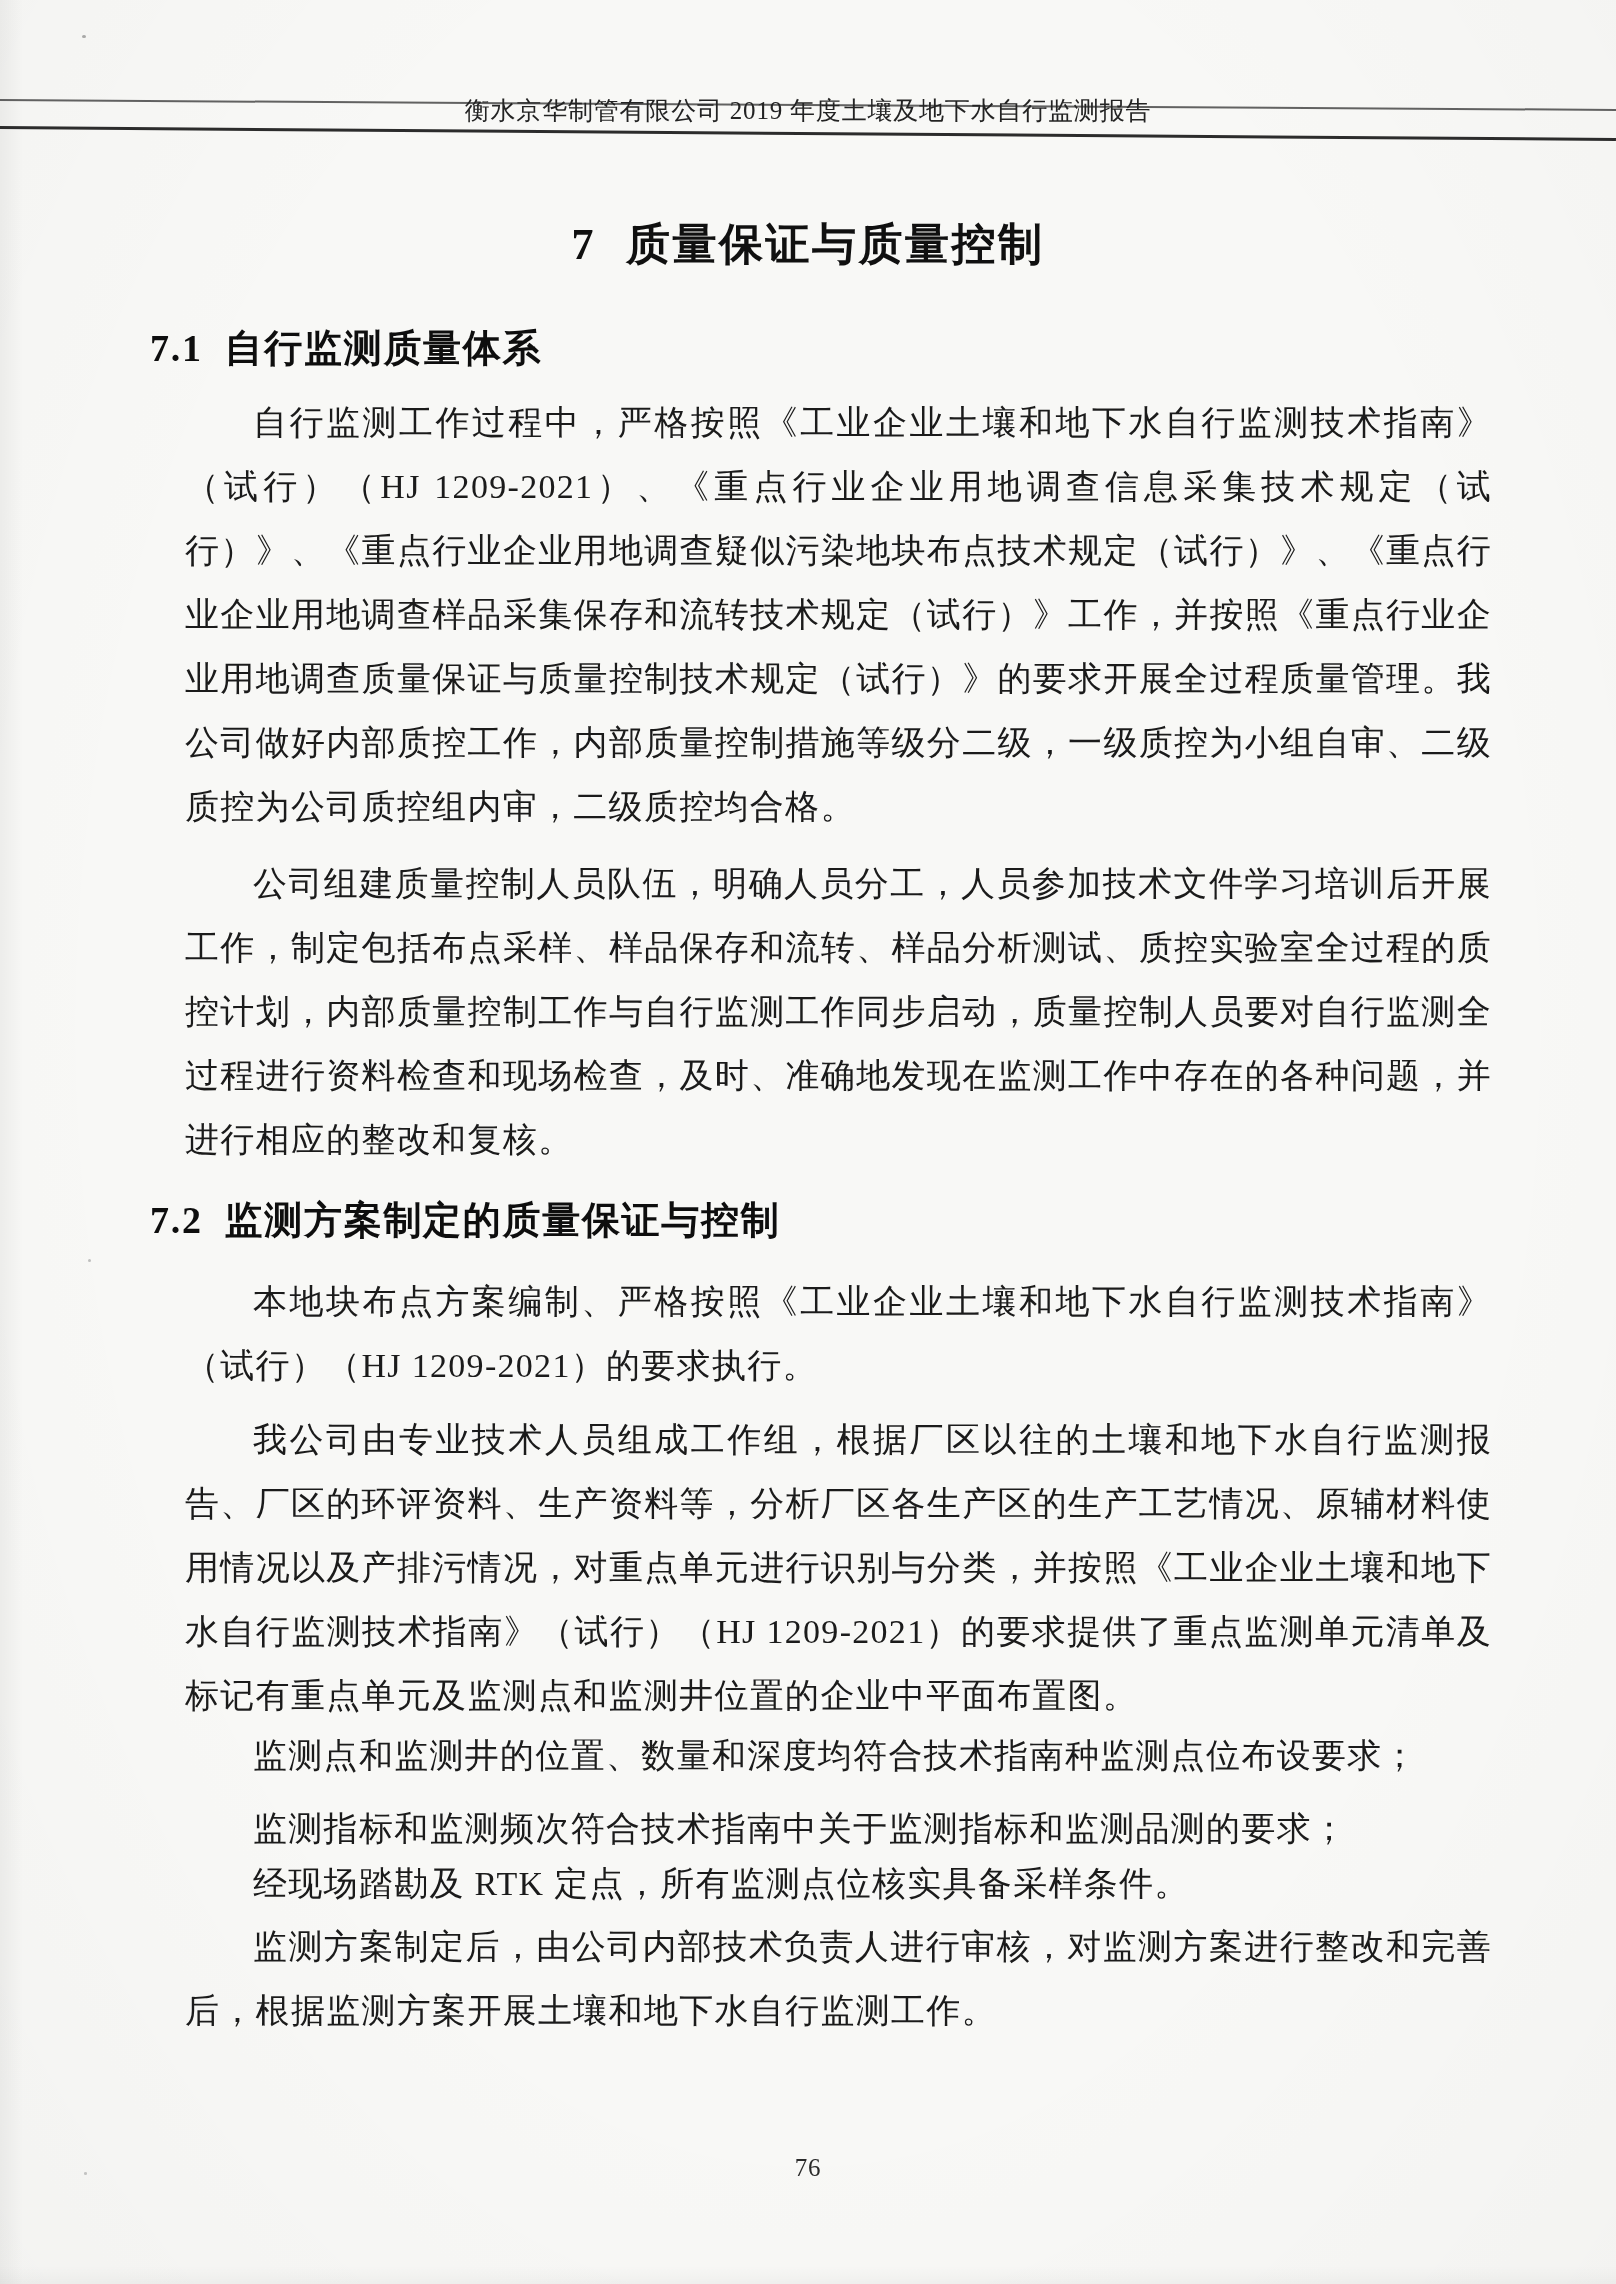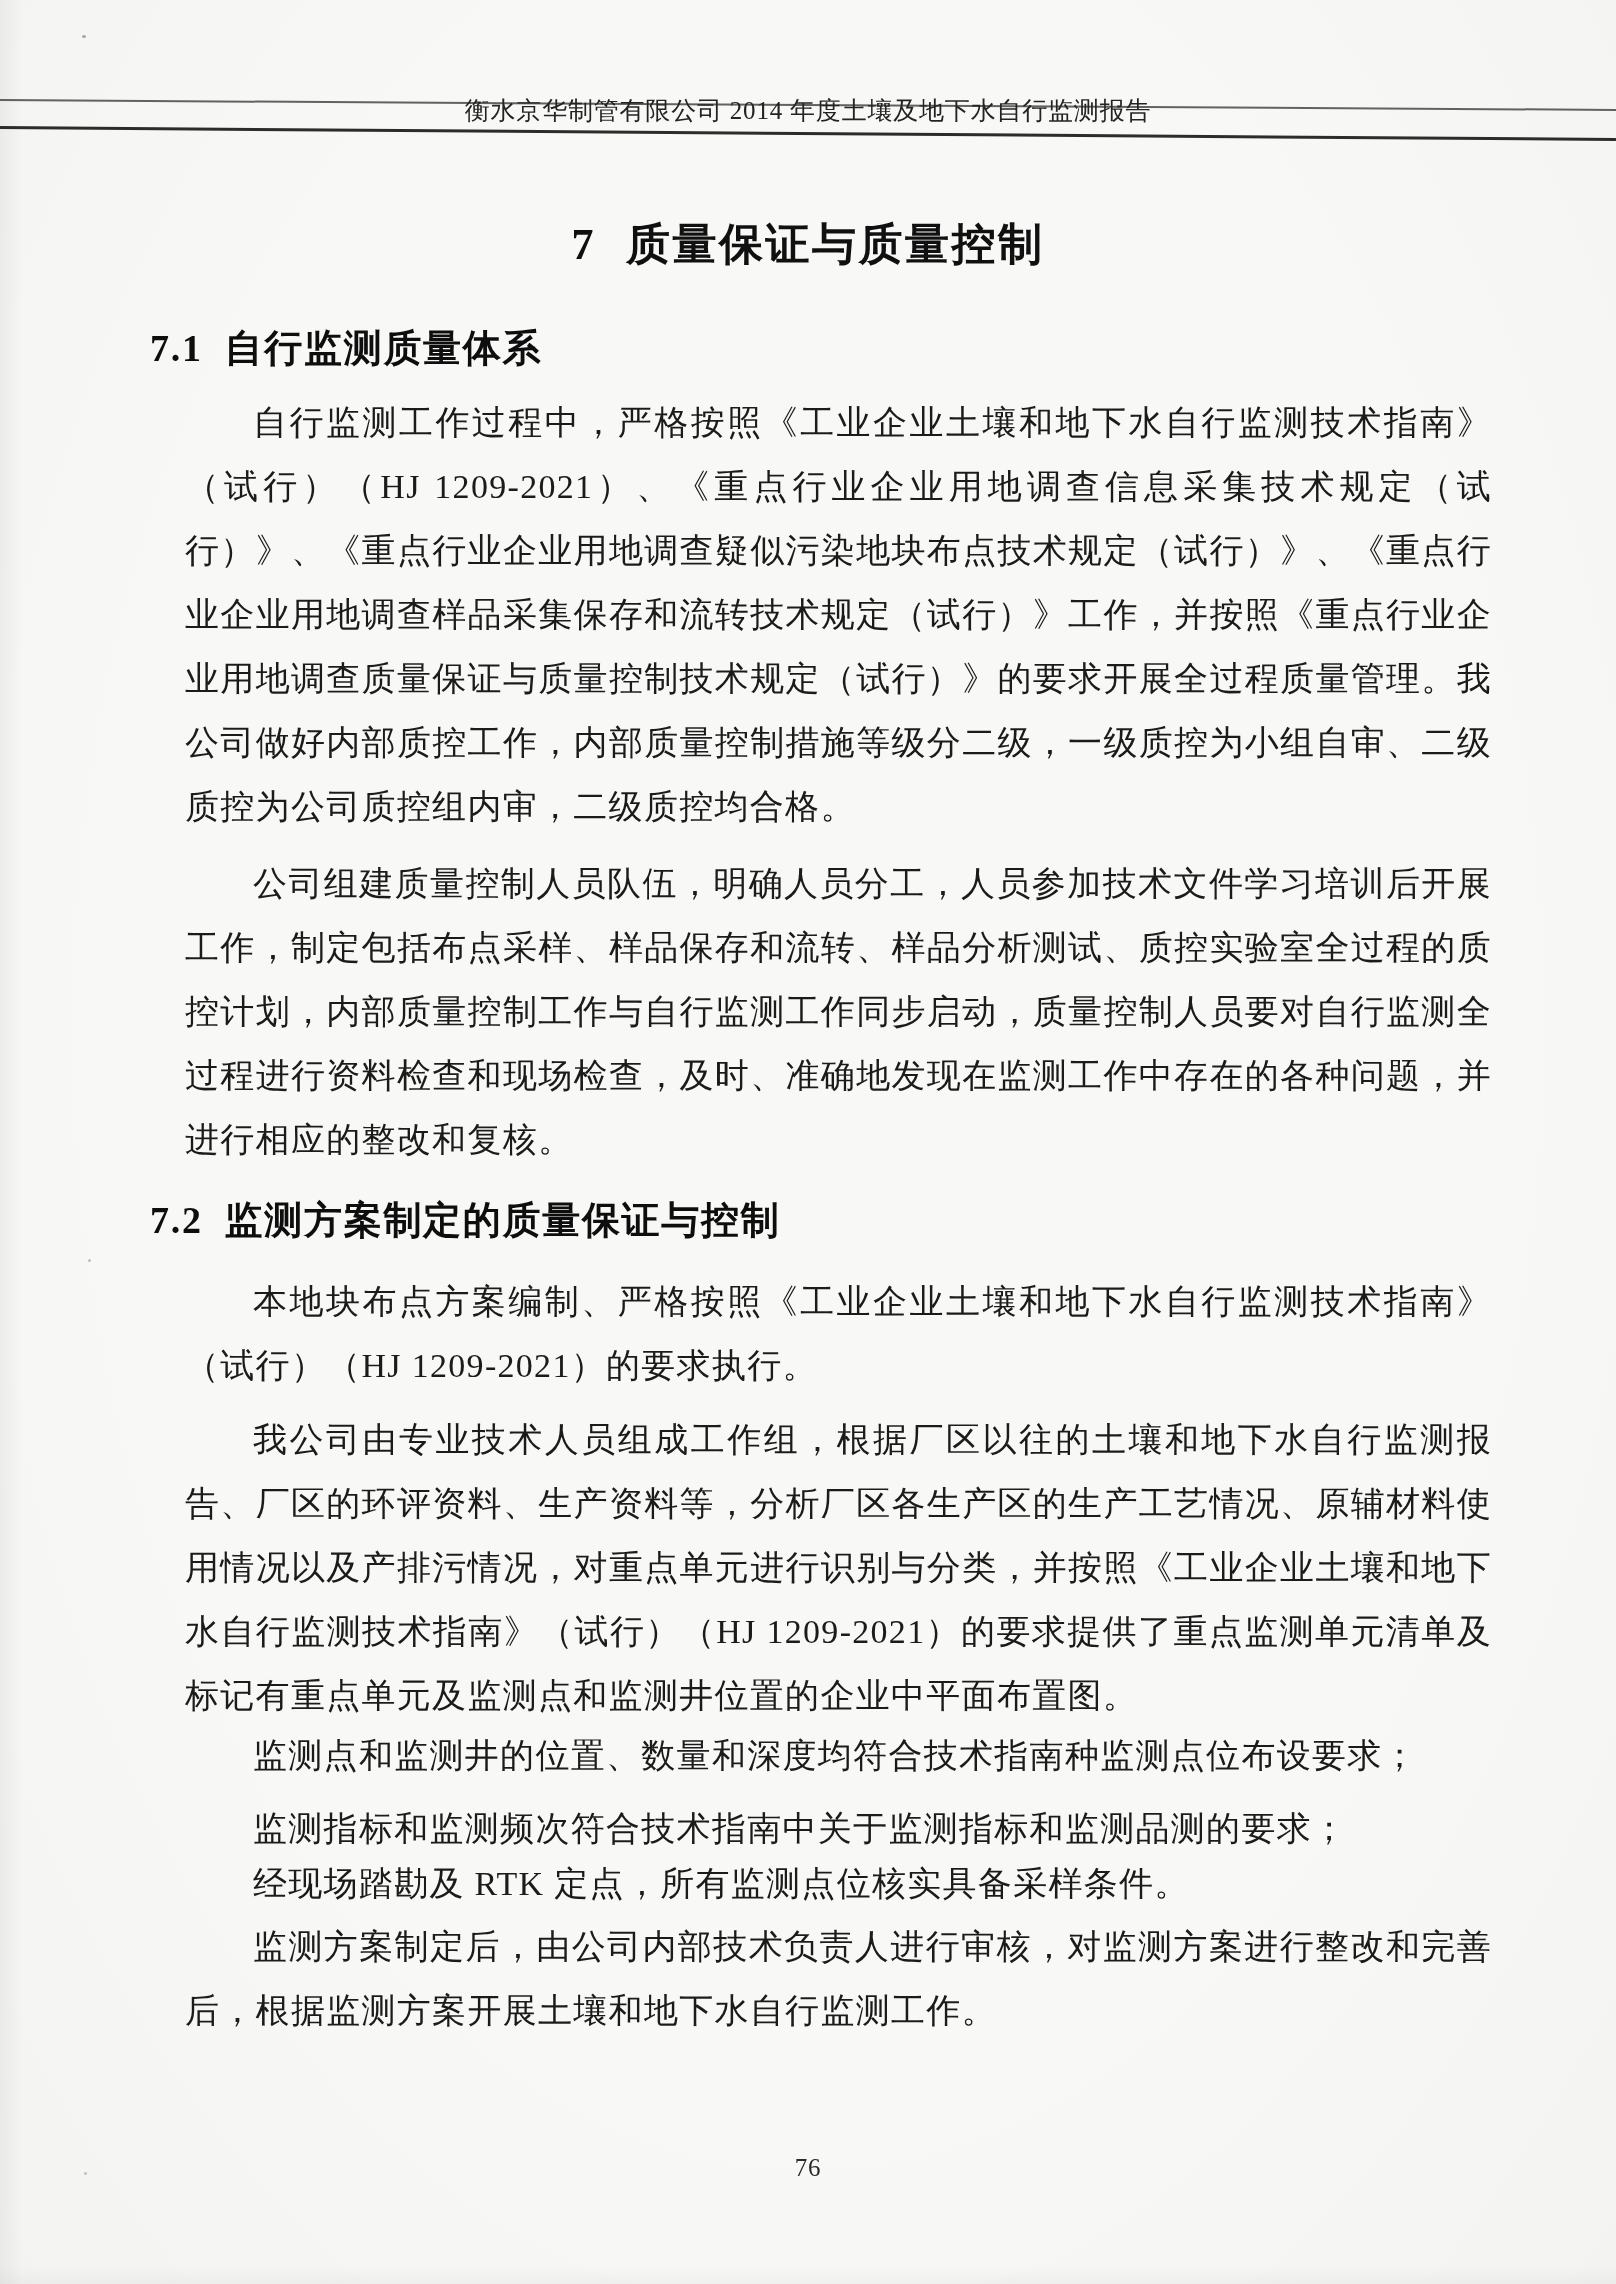--- a/index.html
+++ b/index.html
@@ -81,21 +81,21 @@
   .speck3{left:84px;top:2172px;width:3.4px;height:2.5px;opacity:.35;}
 </style>
 </head>
 <body>
 
 <div class="page">
 
   <div class="rule rule-upper"></div>
   <div class="rule rule-lower"></div>
 
-  <div class="header-text">衡水京华制管有限公司 2014 年度土壤及地下水自行监测报告</div>
+  <div class="header-text">衡水京华制管有限公司 2019 年度土壤及地下水自行监测报告</div>
 
   <h1 class="chapter-title" style="margin:0;">
     <span class="num">7</span><span>质量保证与质量控制</span>
   </h1>
 
   <h2 class="sec-heading sec1-heading" style="margin:0;">
     <span class="num">7.1</span><span>自行监测质量体系</span>
   </h2>
 
   <p class="para s1p1">自行监测工作过程中，严格按照《工业企业土壤和地下水自行监测技术指南》（试行）（HJ 1209-2021）、《重点行业企业用地调查信息采集技术规定（试行）》、《重点行业企业用地调查疑似污染地块布点技术规定（试行）》、《重点行业企业用地调查样品采集保存和流转技术规定（试行）》工作，并按照《重点行业企业用地调查质量保证与质量控制技术规定（试行）》的要求开展全过程质量管理。我公司做好内部质控工作，内部质量控制措施等级分二级，一级质控为小组自审、二级质控为公司质控组内审，二级质控均合格。</p>

